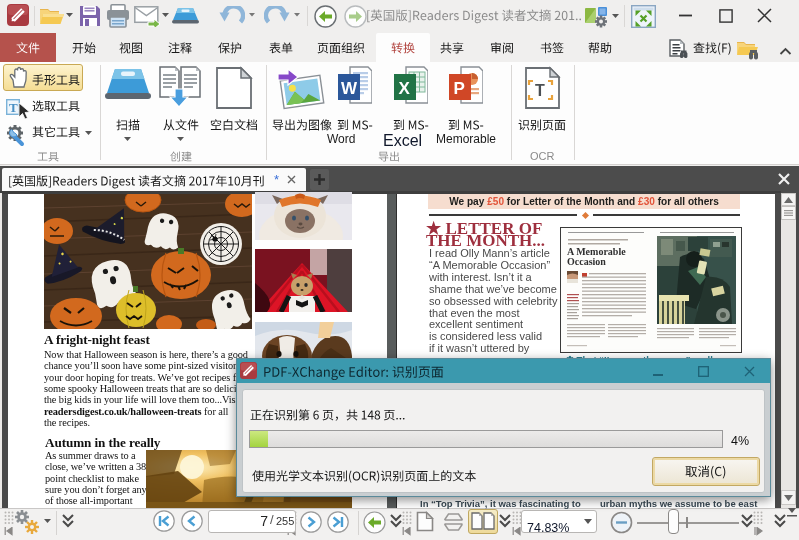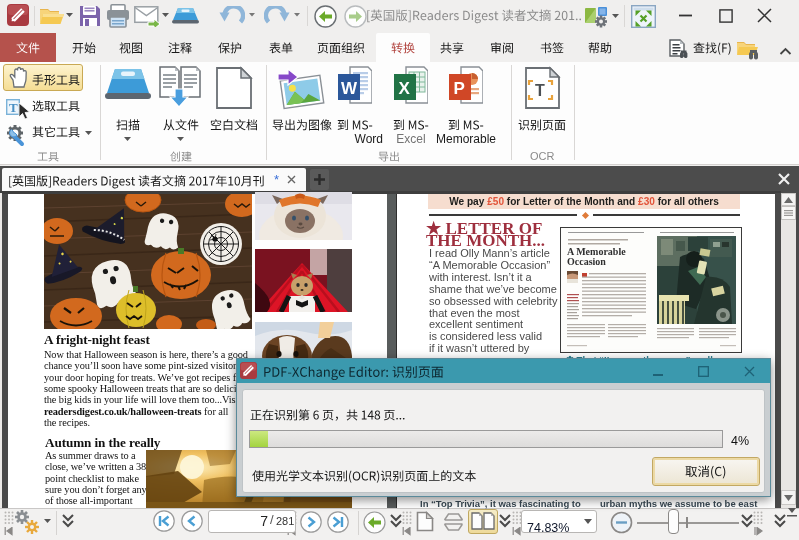--- a/index.html
+++ b/index.html
@@ -306,34 +306,34 @@
       <rect x="15" y="18" width="15" height="2.2"></rect>
       <rect x="15" y="22" width="15" height="2.2"></rect>
       <rect x="15" y="26" width="11" height="2.2"></rect>
     </g>
  <rect x="0" y="8" width="22" height="26" fill="#2b579a"></rect>
  <text x="3" y="28" font-family="Liberation Sans" font-size="17" font-weight="bold" fill="#fff">W</text>
 </svg>
 <svg style="position:absolute;left:337.1px;top:117.6px" width="37" height="15" viewBox="0 -11.40 37 15.00">
     <path fill="#1a1a1a" d="M1.2 -3.8H6.8V-3.0H1.2ZM3.5 -5.1H4.4V-0.5H3.5ZM0.7 -0.5Q1.5 -0.6 2.5 -0.8Q3.5 -1.0 4.6 -1.2Q5.8 -1.4 6.9 -1.6L7.0 -0.8Q5.9 -0.6 4.8 -0.4Q3.7 -0.2 2.7 0.0Q1.7 0.2 0.9 0.4ZM0.8 -9.3H7.0V-8.5H0.8ZM4.6 -7.7 5.2 -8.1Q5.5 -7.7 5.9 -7.2Q6.2 -6.8 6.5 -6.3Q6.9 -5.9 7.0 -5.5L6.3 -5.1Q6.2 -5.4 5.9 -5.9Q5.6 -6.3 5.2 -6.8Q4.9 -7.3 4.6 -7.7ZM7.7 -9.0H8.5V-1.8H7.7ZM10.1 -9.9H10.9V-0.4Q10.9 -0.0 10.8 0.2Q10.7 0.4 10.5 0.5Q10.2 0.6 9.7 0.7Q9.2 0.7 8.6 0.7Q8.5 0.5 8.4 0.3Q8.3 -0.0 8.2 -0.2Q8.8 -0.2 9.2 -0.2Q9.7 -0.2 9.8 -0.2Q10.0 -0.2 10.0 -0.2Q10.1 -0.3 10.1 -0.4ZM1.4 -5.3Q1.4 -5.4 1.4 -5.5Q1.3 -5.7 1.2 -5.8Q1.2 -6.0 1.1 -6.1Q1.3 -6.1 1.4 -6.3Q1.6 -6.4 1.7 -6.6Q1.8 -6.8 2.1 -7.2Q2.3 -7.5 2.6 -8.1Q2.8 -8.6 3.0 -9.1L3.9 -8.7Q3.6 -8.2 3.3 -7.7Q3.0 -7.1 2.7 -6.6Q2.3 -6.1 2.0 -5.8V-5.7Q2.0 -5.7 1.9 -5.7Q1.8 -5.6 1.7 -5.6Q1.6 -5.5 1.5 -5.4Q1.4 -5.3 1.4 -5.3ZM1.4 -5.3 1.4 -5.9 1.9 -6.2 5.9 -6.5Q6.0 -6.4 6.1 -6.2Q6.2 -6.0 6.3 -5.8Q5.1 -5.7 4.2 -5.6Q3.4 -5.6 2.9 -5.5Q2.4 -5.5 2.1 -5.4Q1.8 -5.4 1.7 -5.3Q1.5 -5.3 1.4 -5.3Z M15.9 0.0V-8.8H17.2L18.9 -4.1Q19.1 -3.6 19.2 -3.2Q19.4 -2.7 19.5 -2.3H19.6Q19.8 -2.7 19.9 -3.2Q20.1 -3.6 20.2 -4.1L21.9 -8.8H23.2V0.0H22.2V-4.9Q22.2 -5.3 22.2 -5.7Q22.2 -6.2 22.3 -6.6Q22.3 -7.1 22.3 -7.5H22.3L21.6 -5.5L19.9 -0.9H19.2L17.5 -5.5L16.8 -7.5H16.8Q16.8 -7.1 16.8 -6.6Q16.9 -6.2 16.9 -5.7Q16.9 -5.3 16.9 -4.9V0.0Z M28.1 0.2Q27.1 0.2 26.4 -0.2Q25.6 -0.5 25.0 -1.1L25.7 -1.9Q26.1 -1.4 26.8 -1.1Q27.4 -0.8 28.1 -0.8Q29.0 -0.8 29.5 -1.2Q29.9 -1.6 29.9 -2.2Q29.9 -2.7 29.7 -3.0Q29.5 -3.3 29.2 -3.4Q28.9 -3.6 28.5 -3.8L27.2 -4.4Q26.8 -4.5 26.4 -4.8Q26.0 -5.1 25.7 -5.5Q25.4 -6.0 25.4 -6.6Q25.4 -7.3 25.8 -7.8Q26.1 -8.4 26.8 -8.7Q27.4 -9.0 28.2 -9.0Q29.0 -9.0 29.6 -8.7Q30.3 -8.4 30.8 -7.9L30.2 -7.2Q29.8 -7.5 29.3 -7.8Q28.8 -8.0 28.2 -8.0Q27.4 -8.0 27.0 -7.6Q26.5 -7.3 26.5 -6.7Q26.5 -6.3 26.8 -6.0Q27.0 -5.7 27.3 -5.6Q27.7 -5.4 28.0 -5.2L29.3 -4.7Q29.8 -4.5 30.2 -4.2Q30.6 -3.9 30.8 -3.4Q31.1 -3.0 31.1 -2.3Q31.1 -1.6 30.7 -1.1Q30.3 -0.5 29.7 -0.2Q29.0 0.2 28.1 0.2Z M32.1 -2.9V-3.8H35.2V-2.9Z"></path>
   </svg>
-<div class="ab" style="left:327px;top:132px;width:56px;text-align:right;font-size:12px;color:#1a1a1a">Word</div>
+<div class="ab" style="left:327px;top:132px;width:56px;text-align:left;font-size:12px;color:#1a1a1a">Word</div>
 <svg class="ab" style="left:394px;top:66px" width="34" height="44" viewBox="0 0 34 44">
  <path d="M12 1 h18 l4 4 v32 h-22z" fill="#fff" stroke="#8a9096" stroke-width="1.4"></path>
  <g fill="#e8f2ec" stroke="#7fb89a" stroke-width="1">
       <rect x="15" y="6" width="16" height="20"></rect>
       <path d="M15 11 h16 M15 16 h16 M15 21 h16 M20 6 v20 M25.5 6 v20"></path>
     </g>
  <rect x="0" y="8" width="22" height="26" fill="#217346"></rect>
  <text x="4.5" y="28" font-family="Liberation Sans" font-size="17" font-weight="bold" fill="#fff">X</text>
 </svg>
 <svg style="position:absolute;left:393.1px;top:117.6px" width="37" height="15" viewBox="0 -11.40 37 15.00">
     <path fill="#1a1a1a" d="M1.2 -3.8H6.8V-3.0H1.2ZM3.5 -5.1H4.4V-0.5H3.5ZM0.7 -0.5Q1.5 -0.6 2.5 -0.8Q3.5 -1.0 4.6 -1.2Q5.8 -1.4 6.9 -1.6L7.0 -0.8Q5.9 -0.6 4.8 -0.4Q3.7 -0.2 2.7 0.0Q1.7 0.2 0.9 0.4ZM0.8 -9.3H7.0V-8.5H0.8ZM4.6 -7.7 5.2 -8.1Q5.5 -7.7 5.9 -7.2Q6.2 -6.8 6.5 -6.3Q6.9 -5.9 7.0 -5.5L6.3 -5.1Q6.2 -5.4 5.9 -5.9Q5.6 -6.3 5.2 -6.8Q4.9 -7.3 4.6 -7.7ZM7.7 -9.0H8.5V-1.8H7.7ZM10.1 -9.9H10.9V-0.4Q10.9 -0.0 10.8 0.2Q10.7 0.4 10.5 0.5Q10.2 0.6 9.7 0.7Q9.2 0.7 8.6 0.7Q8.5 0.5 8.4 0.3Q8.3 -0.0 8.2 -0.2Q8.8 -0.2 9.2 -0.2Q9.7 -0.2 9.8 -0.2Q10.0 -0.2 10.0 -0.2Q10.1 -0.3 10.1 -0.4ZM1.4 -5.3Q1.4 -5.4 1.4 -5.5Q1.3 -5.7 1.2 -5.8Q1.2 -6.0 1.1 -6.1Q1.3 -6.1 1.4 -6.3Q1.6 -6.4 1.7 -6.6Q1.8 -6.8 2.1 -7.2Q2.3 -7.5 2.6 -8.1Q2.8 -8.6 3.0 -9.1L3.9 -8.7Q3.6 -8.2 3.3 -7.7Q3.0 -7.1 2.7 -6.6Q2.3 -6.1 2.0 -5.8V-5.7Q2.0 -5.7 1.9 -5.7Q1.8 -5.6 1.7 -5.6Q1.6 -5.5 1.5 -5.4Q1.4 -5.3 1.4 -5.3ZM1.4 -5.3 1.4 -5.9 1.9 -6.2 5.9 -6.5Q6.0 -6.4 6.1 -6.2Q6.2 -6.0 6.3 -5.8Q5.1 -5.7 4.2 -5.6Q3.4 -5.6 2.9 -5.5Q2.4 -5.5 2.1 -5.4Q1.8 -5.4 1.7 -5.3Q1.5 -5.3 1.4 -5.3Z M15.9 0.0V-8.8H17.2L18.9 -4.1Q19.1 -3.6 19.2 -3.2Q19.4 -2.7 19.5 -2.3H19.6Q19.8 -2.7 19.9 -3.2Q20.1 -3.6 20.2 -4.1L21.9 -8.8H23.2V0.0H22.2V-4.9Q22.2 -5.3 22.2 -5.7Q22.2 -6.2 22.3 -6.6Q22.3 -7.1 22.3 -7.5H22.3L21.6 -5.5L19.9 -0.9H19.2L17.5 -5.5L16.8 -7.5H16.8Q16.8 -7.1 16.8 -6.6Q16.9 -6.2 16.9 -5.7Q16.9 -5.3 16.9 -4.9V0.0Z M28.1 0.2Q27.1 0.2 26.4 -0.2Q25.6 -0.5 25.0 -1.1L25.7 -1.9Q26.1 -1.4 26.8 -1.1Q27.4 -0.8 28.1 -0.8Q29.0 -0.8 29.5 -1.2Q29.9 -1.6 29.9 -2.2Q29.9 -2.7 29.7 -3.0Q29.5 -3.3 29.2 -3.4Q28.9 -3.6 28.5 -3.8L27.2 -4.4Q26.8 -4.5 26.4 -4.8Q26.0 -5.1 25.7 -5.5Q25.4 -6.0 25.4 -6.6Q25.4 -7.3 25.8 -7.8Q26.1 -8.4 26.8 -8.7Q27.4 -9.0 28.2 -9.0Q29.0 -9.0 29.6 -8.7Q30.3 -8.4 30.8 -7.9L30.2 -7.2Q29.8 -7.5 29.3 -7.8Q28.8 -8.0 28.2 -8.0Q27.4 -8.0 27.0 -7.6Q26.5 -7.3 26.5 -6.7Q26.5 -6.3 26.8 -6.0Q27.0 -5.7 27.3 -5.6Q27.7 -5.4 28.0 -5.2L29.3 -4.7Q29.8 -4.5 30.2 -4.2Q30.6 -3.9 30.8 -3.4Q31.1 -3.0 31.1 -2.3Q31.1 -1.6 30.7 -1.1Q30.3 -0.5 29.7 -0.2Q29.0 0.2 28.1 0.2Z M32.1 -2.9V-3.8H35.2V-2.9Z"></path>
   </svg>
-<div class="ab" style="left:383px;top:132px;width:56px;text-align:center;font-size:12px;color:#737373">Excel</div>
+<div class="ab" style="left:383px;top:132px;width:56px;font-size:16px;color:#0f172a">Excel</div>
 <svg class="ab" style="left:449px;top:66px" width="34" height="44" viewBox="0 0 34 44">
  <path d="M12 1 h18 l4 4 v32 h-22z" fill="#fff" stroke="#8a9096" stroke-width="1.4"></path>
  <g>
       <circle cx="23" cy="13" r="6" fill="#e8925a"></circle>
       <path d="M23 13 L23 7 a6 6 0 0 1 6 6z" fill="#c86030"></path>
       <rect x="16" y="22" width="14" height="2.2" fill="#e8a880"></rect>
       <rect x="16" y="26" width="14" height="2.2" fill="#e8a880"></rect>
     </g>
  <rect x="0" y="8" width="22" height="26" fill="#d04726"></rect>
  <text x="4.5" y="28" font-family="Liberation Sans" font-size="17" font-weight="bold" fill="#fff">P</text>
@@ -799,21 +799,21 @@
     <circle cx="11" cy="11" r="10.2" fill="#fff" stroke="#9a9a9a" stroke-width="1.2"></circle>
     <path d="M7 6 v10 M15.5 6.5 L10 11 15.5 15.5" fill="none" stroke="#4a9fd4" stroke-width="2.4"></path>
   </svg>
 <svg class="ab" style="left:181px;top:510px" width="22" height="22" viewBox="0 0 22 22">
     <circle cx="11" cy="11" r="10.2" fill="#fff" stroke="#9a9a9a" stroke-width="1.2"></circle>
     <path d="M13.5 6.5 L8 11 13.5 15.5" fill="none" stroke="#4a9fd4" stroke-width="2.4"></path>
   </svg>
 <div class="ab" style="left:208px;top:510px;width:88px;height:23px;background:#fff;border:1px solid #b8b6b4;border-radius:3px"></div>
 <div class="ab" style="left:208px;top:513px;width:60px;font-size:14px;color:#222;text-align:right">7</div>
 <div class="ab" style="left:270px;top:512px;font-size:13px;color:#555">/</div>
-<div class="ab" style="left:276px;top:515px;font-size:11px;color:#333">281</div>
+<div class="ab" style="left:276px;top:515px;font-size:11px;color:#333">255</div>
 <svg class="ab" style="left:300px;top:511px" width="22" height="22" viewBox="0 0 22 22">
     <circle cx="11" cy="11" r="10.2" fill="#fff" stroke="#9a9a9a" stroke-width="1.2"></circle>
     <path d="M8.5 6.5 L14 11 8.5 15.5" fill="none" stroke="#4a9fd4" stroke-width="2.4"></path>
   </svg>
 <svg class="ab" style="left:327px;top:511px" width="22" height="22" viewBox="0 0 22 22">
     <circle cx="11" cy="11" r="10.2" fill="#fff" stroke="#9a9a9a" stroke-width="1.2"></circle>
     <path d="M6.5 6.5 L12 11 6.5 15.5 M15 6 v10" fill="none" stroke="#4a9fd4" stroke-width="2.4"></path>
   </svg>
 <div class="sep" style="left:358px;top:511px;height:24px;background:#d5d3d1"></div>
 <svg class="ab" style="left:363px;top:511px" width="23" height="23" viewBox="0 0 23 23">

